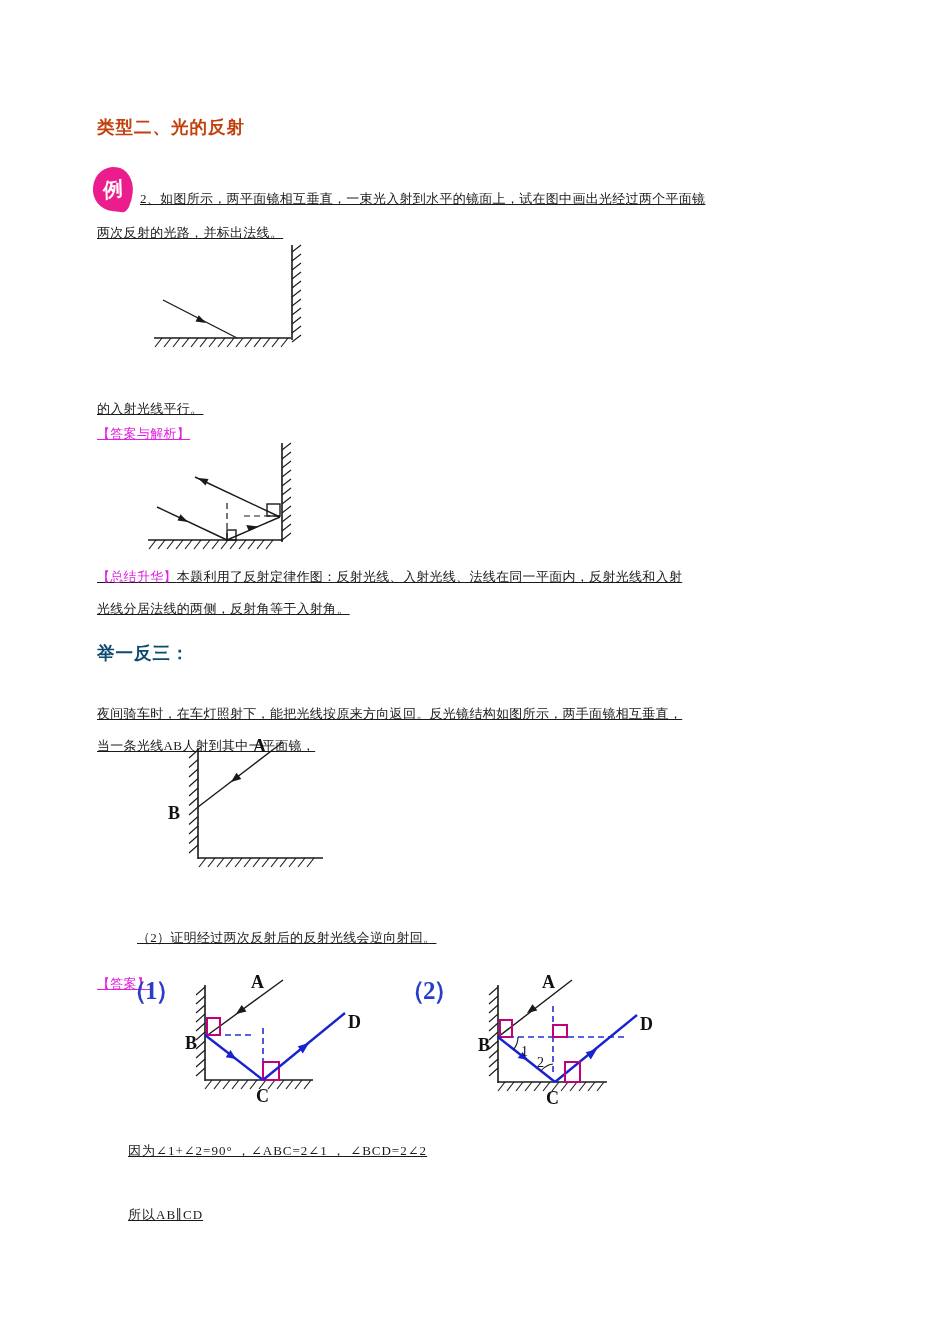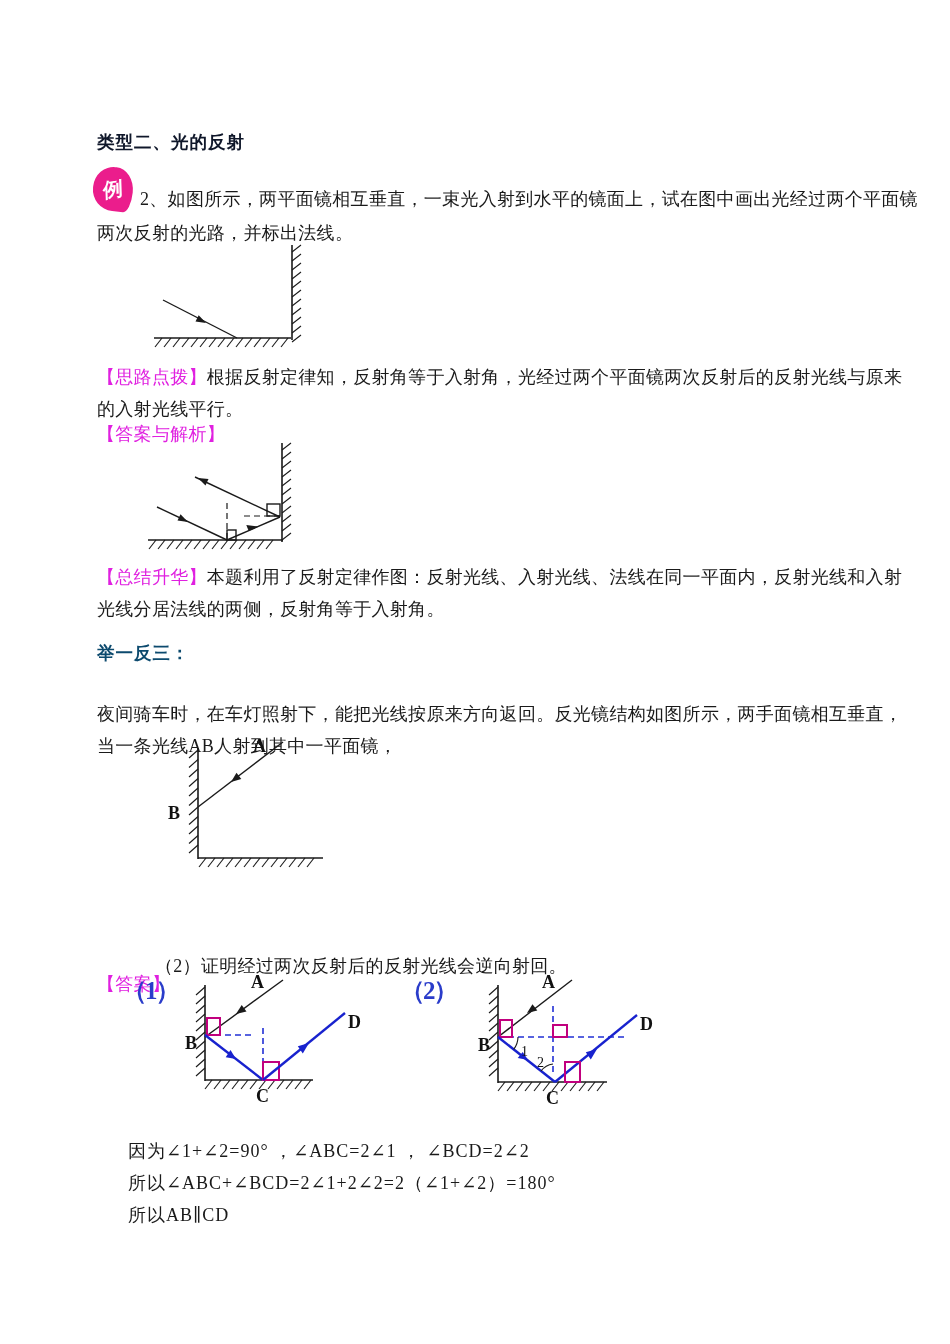--- a/index.html
+++ b/index.html
@@ -1,21 +1,21 @@
 <!DOCTYPE html>
 <html><head>
 <meta charset="utf-8">
 <style>
   html,body{margin:0;padding:0;background:#fff;}
   #page{
     position:relative;width:950px;height:1344px;background:#ffffff;
     font-family:"Liberation Serif","DejaVu Serif",serif;color:#1a1a1a;overflow:hidden;
   }
-  .line{position:absolute;white-space:nowrap;font-size:18px;line-height:22px;letter-spacing:0.3px;color:#1a1a1a;}
-  .h-orange{position:absolute;white-space:nowrap;font-size:17.5px;font-weight:bold;color:#0f172a;letter-spacing:1px;margin-top:15px;}
+  .line{position:absolute;white-space:nowrap;font-size:13px;line-height:22px;letter-spacing:0.3px;color:#1a1a1a;text-decoration:underline;}
+  .h-orange{position:absolute;white-space:nowrap;font-size:17.5px;font-weight:bold;color:#c2410c;letter-spacing:1px;}
   .h-crimson{position:absolute;white-space:nowrap;font-size:17.5px;font-weight:bold;color:#0c4a6e;letter-spacing:1px;}
   .marker{color:#E020E0;}
   .red{color:#E00000;font-weight:bold;}
   .badge{
     position:absolute;width:40px;height:44px;background:#EB1D8C;
     border-radius:52% 48% 20% 55%/50% 55% 48% 50%;
     transform:rotate(6deg);
     display:flex;align-items:center;justify-content:center;
   }
   .badge span{
@@ -82,23 +82,20 @@
         <line x1="152" y1="63" x2="161" y2="56"></line>
         <line x1="152" y1="72" x2="161" y2="65"></line>
         <line x1="152" y1="81" x2="161" y2="74"></line>
         <line x1="152" y1="90" x2="161" y2="83"></line>
         <line x1="152" y1="99" x2="161" y2="92"></line>
       </g>
     <line class="ray" x1="23" y1="57" x2="97" y2="95"></line>
     <polygon class="ah" points="66,80 55.5,78.5 58.7,72.3"></polygon>
   </svg>
 
-  <div class="line" style="left:97px;top:366px;">
-    <span class="marker">【思路点拨】</span><span>根据反射定律知，反射角等于入射角，光经过两个平面镜两次反射后的反射光线与原来</span>
-  </div>
   <div class="line" style="left:97px;top:398px;">的入射光线平行。</div>
 
   <div class="line marker" style="left:97px;top:423px;">【答案与解析】</div>
 
   <svg style="left:140px;top:443px;" width="195" height="112" viewBox="0 0 195 112">
     <line class="mirror" x1="8" y1="97" x2="143" y2="97"></line>
     <g class="hatch">
         <line x1="16" y1="97" x2="9" y2="106"></line>
         <line x1="25" y1="97" x2="18" y2="106"></line>
         <line x1="34" y1="97" x2="27" y2="106"></line>
@@ -180,21 +177,21 @@
         <line x1="138" y1="120" x2="131" y2="129"></line>
         <line x1="147" y1="120" x2="140" y2="129"></line>
         <line x1="156" y1="120" x2="149" y2="129"></line>
       </g>
     <line class="ray" x1="125" y1="4" x2="40" y2="69"></line>
     <polygon class="ah" points="73,44 78.5,34.7 83.3,41.1"></polygon>
     <text class="lab2" x="95" y="14">A</text>
     <text class="lab2" x="10" y="81">B</text>
   </svg>
 
-  <div class="line" style="left:155px;top:927px;margin-top:28px;">（2）证明经过两次反射后的反射光线会逆向射回。</div>
+  <div class="line" style="left:137px;top:927px;">（2）证明经过两次反射后的反射光线会逆向射回。</div>
 
   <div class="line marker" style="left:97px;top:973px;text-align:right;">【答案】</div>
 
   <div class="figlabel" style="left:122px;top:974px;">（1）</div>
   <svg style="left:185px;top:972px;" width="190" height="150" viewBox="0 0 190 150">
     <line class="mirror" x1="20" y1="13" x2="20" y2="109"></line>
     <g class="hatch">
         <line x1="20" y1="15" x2="11" y2="23"></line>
         <line x1="20" y1="24" x2="11" y2="32"></line>
         <line x1="20" y1="33" x2="11" y2="41"></line>
@@ -282,16 +279,15 @@
     <text class="num" x="41" y="84">1</text>
     <text class="num" x="57" y="95">2</text>
     <line class="bluray" x1="75" y1="110" x2="157" y2="43"></line>
     <polygon class="bluah" points="117,77 110.8,87.4 105.8,80.2"></polygon>
     <rect class="msq" x="85" y="90" width="15" height="20"></rect>
     <text class="lab2" x="160" y="58">D</text>
     <text class="lab2" x="66" y="132">C</text>
   </svg>
 
   <div class="line" style="left:128px;top:1140px;letter-spacing:1px;">因为∠1+∠2=90°  ，∠ABC=2∠1  ，  ∠BCD=2∠2</div>
-  <div class="line" style="left:128px;top:1172px;letter-spacing:1px;">所以∠ABC+∠BCD=2∠1+2∠2=2（∠1+∠2）=180°</div>
   <div class="line" style="left:128px;top:1204px;letter-spacing:1px;">所以AB∥CD</div>
 
 </div>
 
 </body></html>

